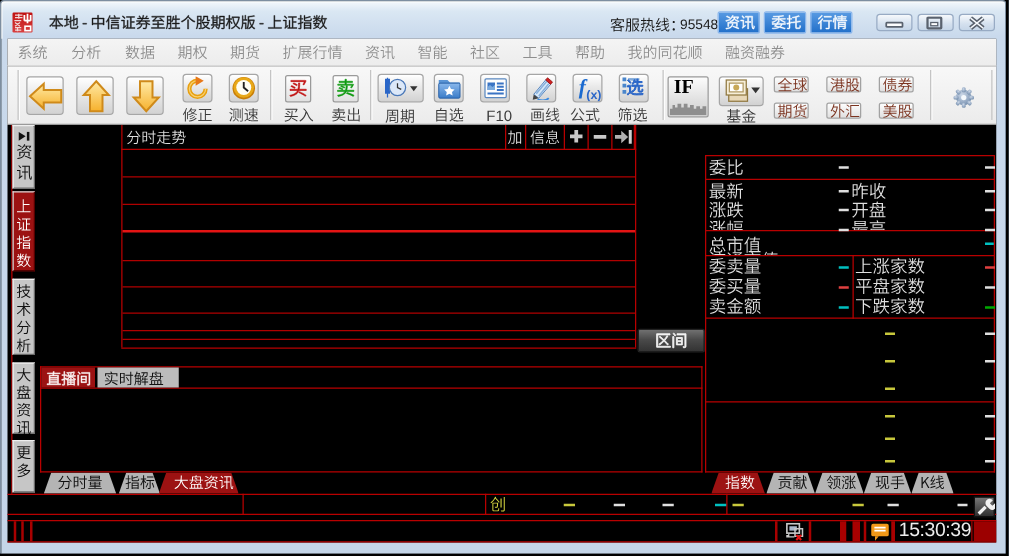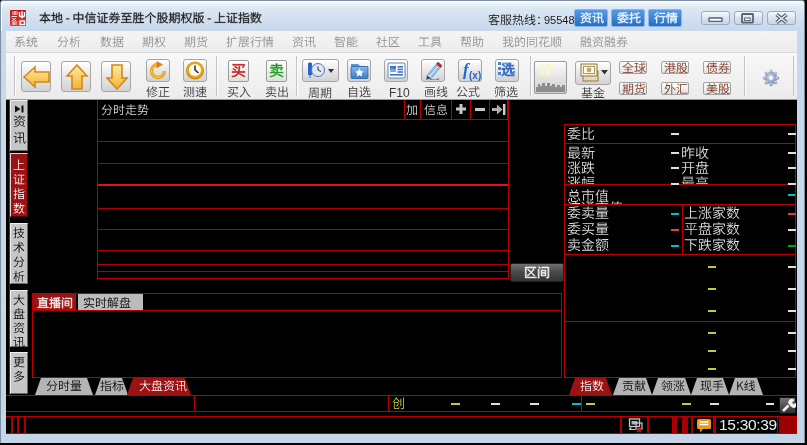--- a/index.html
+++ b/index.html
@@ -222,21 +222,21 @@
         <rect x="5.5" y="6.5" width="7" height="2" opacity="0.5"></rect>
       </g>
     </svg>
     <svg class="t" style="left:501px;top:63px" width="16" height="16">
       <path transform="translate(0,12.0)" d="M0.9 -10.7C1.7 -10.1 2.7 -9.1 3.1 -8.4L3.9 -9C3.4 -9.6 2.5 -10.6 1.6 -11.3ZM6.3 -11.3C6 -10.1 5.4 -8.8 4.6 -8C4.9 -7.9 5.3 -7.6 5.4 -7.5C5.8 -7.9 6.1 -8.4 6.3 -8.9H8.5V-6.8H4.5V-6H7.1C6.8 -4.1 6.2 -2.7 4.1 -1.9C4.3 -1.8 4.6 -1.4 4.7 -1.2C7 -2.1 7.7 -3.7 8 -6H9.5V-2.6C9.5 -1.6 9.8 -1.3 10.8 -1.3C11 -1.3 12 -1.3 12.2 -1.3C13 -1.3 13.3 -1.8 13.4 -3.5C13.1 -3.6 12.7 -3.7 12.6 -3.9C12.5 -2.4 12.5 -2.2 12.1 -2.2C11.9 -2.2 11 -2.2 10.9 -2.2C10.5 -2.2 10.5 -2.2 10.5 -2.6V-6H13.3V-6.8H9.4V-8.9H12.7V-9.8H9.4V-11.7H8.5V-9.8H6.7C6.9 -10.2 7.1 -10.7 7.2 -11.1ZM3.5 -6.4H0.8V-5.5H2.6V-1.1C2 -0.9 1.3 -0.3 0.7 0.3L1.3 1.1C2.1 0.2 2.8 -0.5 3.4 -0.5C3.7 -0.5 4.1 -0.1 4.6 0.2C5.6 0.8 6.7 0.9 8.4 0.9C9.7 0.9 12.1 0.8 13.2 0.8C13.3 0.5 13.4 0 13.5 -0.2C12.1 -0.1 10 0 8.4 0C6.9 0 5.7 -0.1 4.8 -0.6C4.2 -1 3.9 -1.3 3.5 -1.3Z" fill="#2a66c8" stroke="#2a66c8" stroke-width="0.8"></path>
     </svg>
     <svg class="t" style="left:494px;top:86px" width="26" height="14">
       <path transform="translate(0,10.3)" d="M3.2 -7V-4.3C3.2 -2.7 3 -0.9 1.2 0.4C1.4 0.5 1.6 0.8 1.8 0.9C3.7 -0.5 3.9 -2.4 3.9 -4.3V-7ZM1.3 -6.3V-2.5H2V-6.3ZM5.2 -5V-0.2H5.9V-4.3H7.5V0.9H8.3V-4.3H10V-1.1C10 -1 10 -0.9 9.9 -0.9C9.7 -0.9 9.4 -0.9 8.9 -0.9C9 -0.7 9.1 -0.4 9.1 -0.2C9.7 -0.2 10.2 -0.2 10.5 -0.3C10.7 -0.5 10.8 -0.7 10.8 -1.1V-5H8.3V-6.1H11.3V-6.8H4.7V-6.1H7.5V-5ZM2.5 -10.1C2.1 -9.1 1.4 -8.1 0.6 -7.4C0.8 -7.3 1.1 -7.2 1.3 -7C1.7 -7.4 2.1 -7.9 2.5 -8.5H3.2C3.5 -8 3.7 -7.5 3.9 -7.2L4.6 -7.4C4.5 -7.7 4.3 -8.1 4.1 -8.5H5.9V-9.1H2.9C3 -9.4 3.1 -9.6 3.3 -9.9ZM7.1 -10.1C6.8 -9.2 6.2 -8.2 5.5 -7.6C5.7 -7.5 6.1 -7.3 6.2 -7.2C6.6 -7.5 6.9 -8 7.2 -8.5H8.2C8.5 -8.1 8.9 -7.5 9 -7.2L9.7 -7.5C9.6 -7.8 9.3 -8.1 9 -8.5H11.3V-9.1H7.5C7.7 -9.4 7.8 -9.6 7.9 -9.9Z M12.8 -9.2C13.5 -8.6 14.3 -7.8 14.6 -7.2L15.3 -7.7C14.9 -8.3 14.1 -9.1 13.4 -9.6ZM17.4 -9.7C17.1 -8.6 16.6 -7.6 16 -6.9C16.2 -6.8 16.5 -6.6 16.7 -6.4C16.9 -6.8 17.2 -7.2 17.4 -7.7H19.3V-5.8H15.9V-5.1H18C17.9 -3.5 17.4 -2.3 15.5 -1.7C15.7 -1.5 15.9 -1.2 16 -1C18 -1.8 18.6 -3.2 18.9 -5.1H20.2V-2.2C20.2 -1.4 20.4 -1.1 21.2 -1.1C21.4 -1.1 22.3 -1.1 22.5 -1.1C23.2 -1.1 23.4 -1.5 23.5 -3C23.3 -3.1 22.9 -3.2 22.8 -3.3C22.7 -2.1 22.7 -1.9 22.4 -1.9C22.2 -1.9 21.5 -1.9 21.3 -1.9C21 -1.9 21 -1.9 21 -2.2V-5.1H23.4V-5.8H20.1V-7.7H22.9V-8.4H20.1V-10H19.3V-8.4H17.8C17.9 -8.7 18.1 -9.1 18.2 -9.5ZM15 -5.5H12.7V-4.7H14.2V-1C13.7 -0.7 13.1 -0.3 12.6 0.2L13.1 0.9C13.8 0.2 14.4 -0.4 14.9 -0.4C15.2 -0.4 15.5 -0.1 16 0.2C16.8 0.7 17.8 0.8 19.2 0.8C20.3 0.8 22.4 0.7 23.4 0.7C23.4 0.4 23.5 0 23.6 -0.2C22.4 -0.1 20.6 0 19.2 0C17.9 0 16.9 -0 16.1 -0.5C15.6 -0.8 15.3 -1.1 15 -1.1Z" fill="#3a3a3a"></path>
     </svg>
     <div style="position:absolute;left:534px;top:61px;width:33px;height:33px;background:linear-gradient(#fcfcfc,#e2e2e2 55%,#d0d0d0);border:1px solid #9a9a9a;border-radius:2px"></div>
-    <div style="position:absolute;left:539px;top:62px;font:700 16px 'Liberation Serif', serif;color:#fef9c3;white-space:nowrap;line-height:1;">IF</div>
+    <div style="position:absolute;left:539px;top:62px;font:700 16px 'Liberation Serif', serif;color:#000000;white-space:nowrap;line-height:1;">IF</div>
     <svg style="position:absolute;left:536px;top:81px;" width="30" height="11">
       <path d="M0 11 V6 h2 V3 h2 v2 h2 V2 h3 v3 h2 V2 h3 v3 h2 V3 h3 v3 h2 V4 h3 v2 h2 v-2 h3 v7 z" fill="#8e8e8e"></path>
     </svg>
     <div style="position:absolute;left:575px;top:61px;width:36px;height:24px;background:linear-gradient(#ffffff,#e9e9e9 45%,#d2d2d2);border:1px solid #a6a6a6;border-radius:3px;box-shadow:inset 0 1px 0 #fff"></div>
     <svg style="position:absolute;left:580px;top:63px;" width="28" height="20">
       <rect x="3" y="8" width="15" height="10" fill="#e8d8b8" stroke="#907840"></rect>
       <rect x="1" y="1" width="16" height="12" fill="#f6eed8" stroke="#907840"></rect>
       <rect x="3.5" y="3.5" width="11" height="7" fill="#fff" stroke="#b09860"></rect>
       <circle cx="9" cy="7" r="2.4" fill="#c8a858"></circle>
       <path d="M21 7 l7 0 -3.5 4.5 z" fill="#333"></path>

